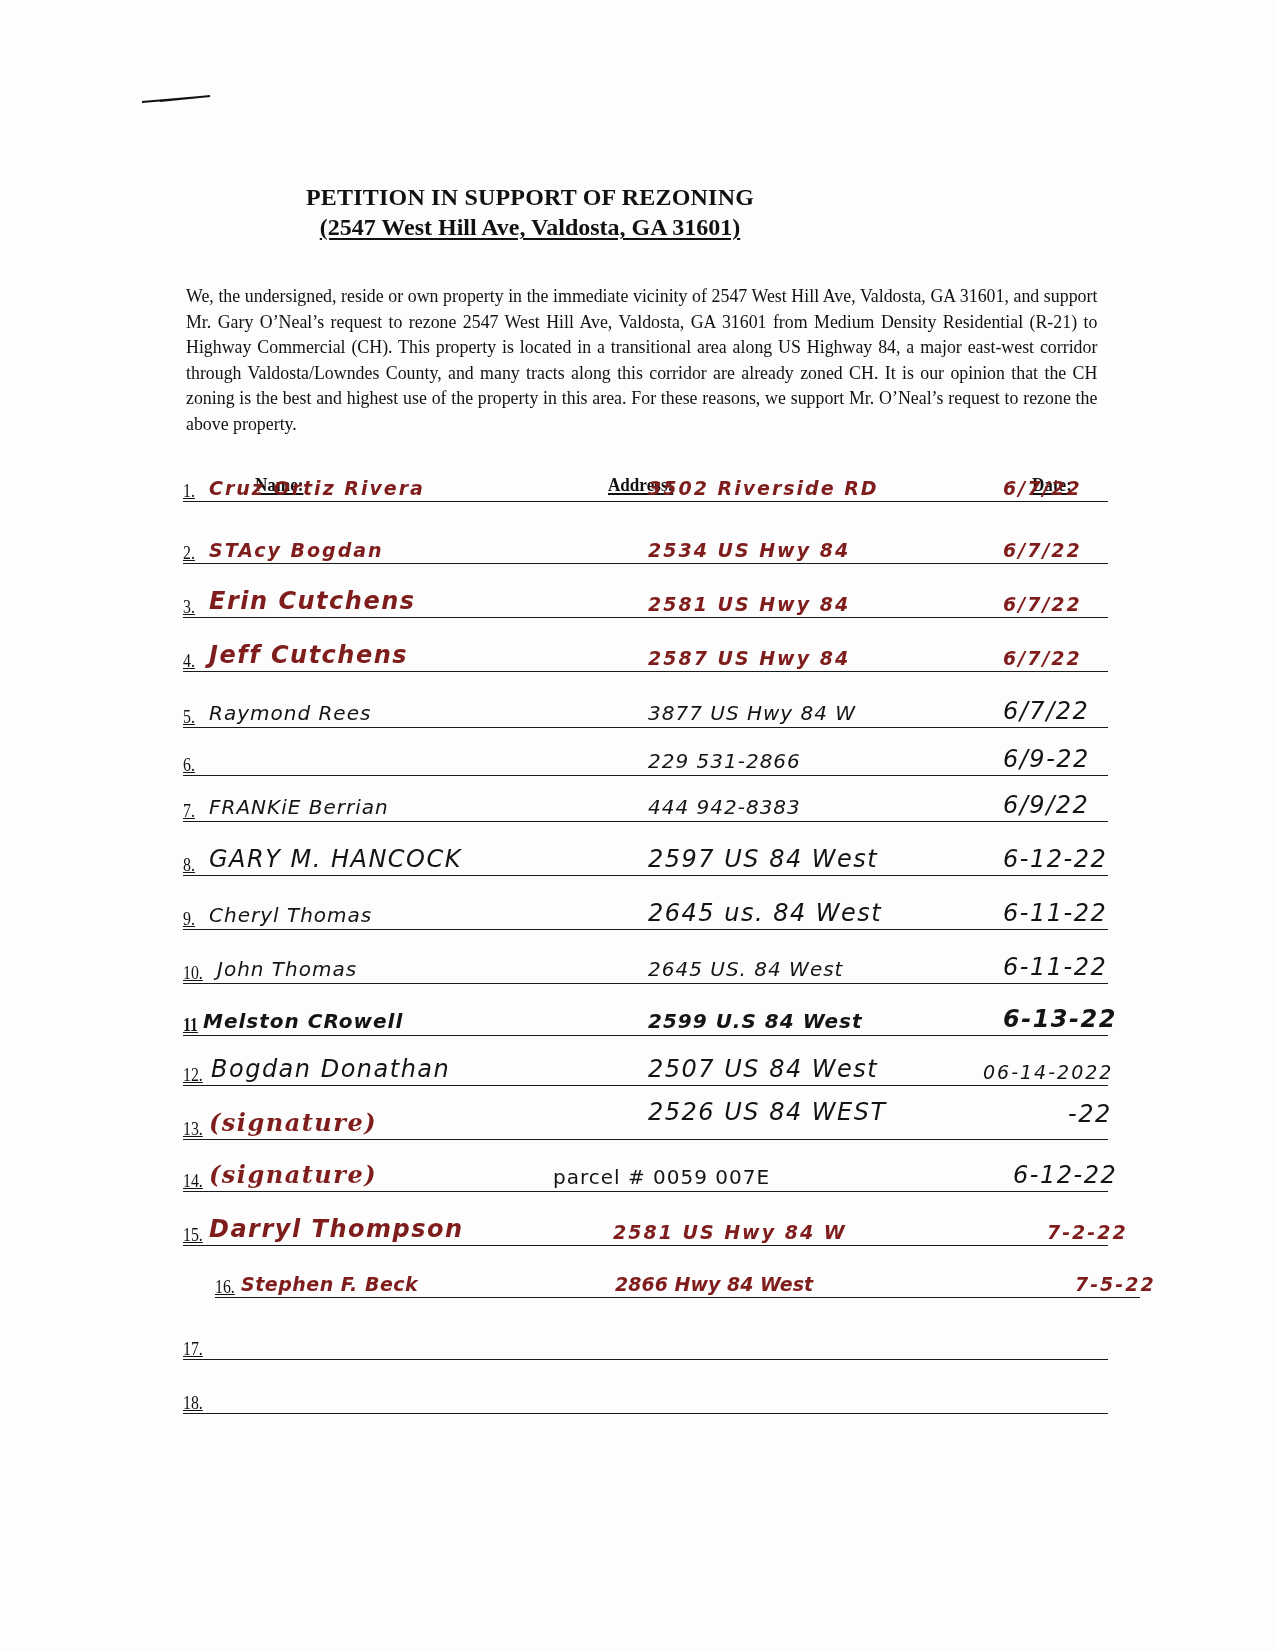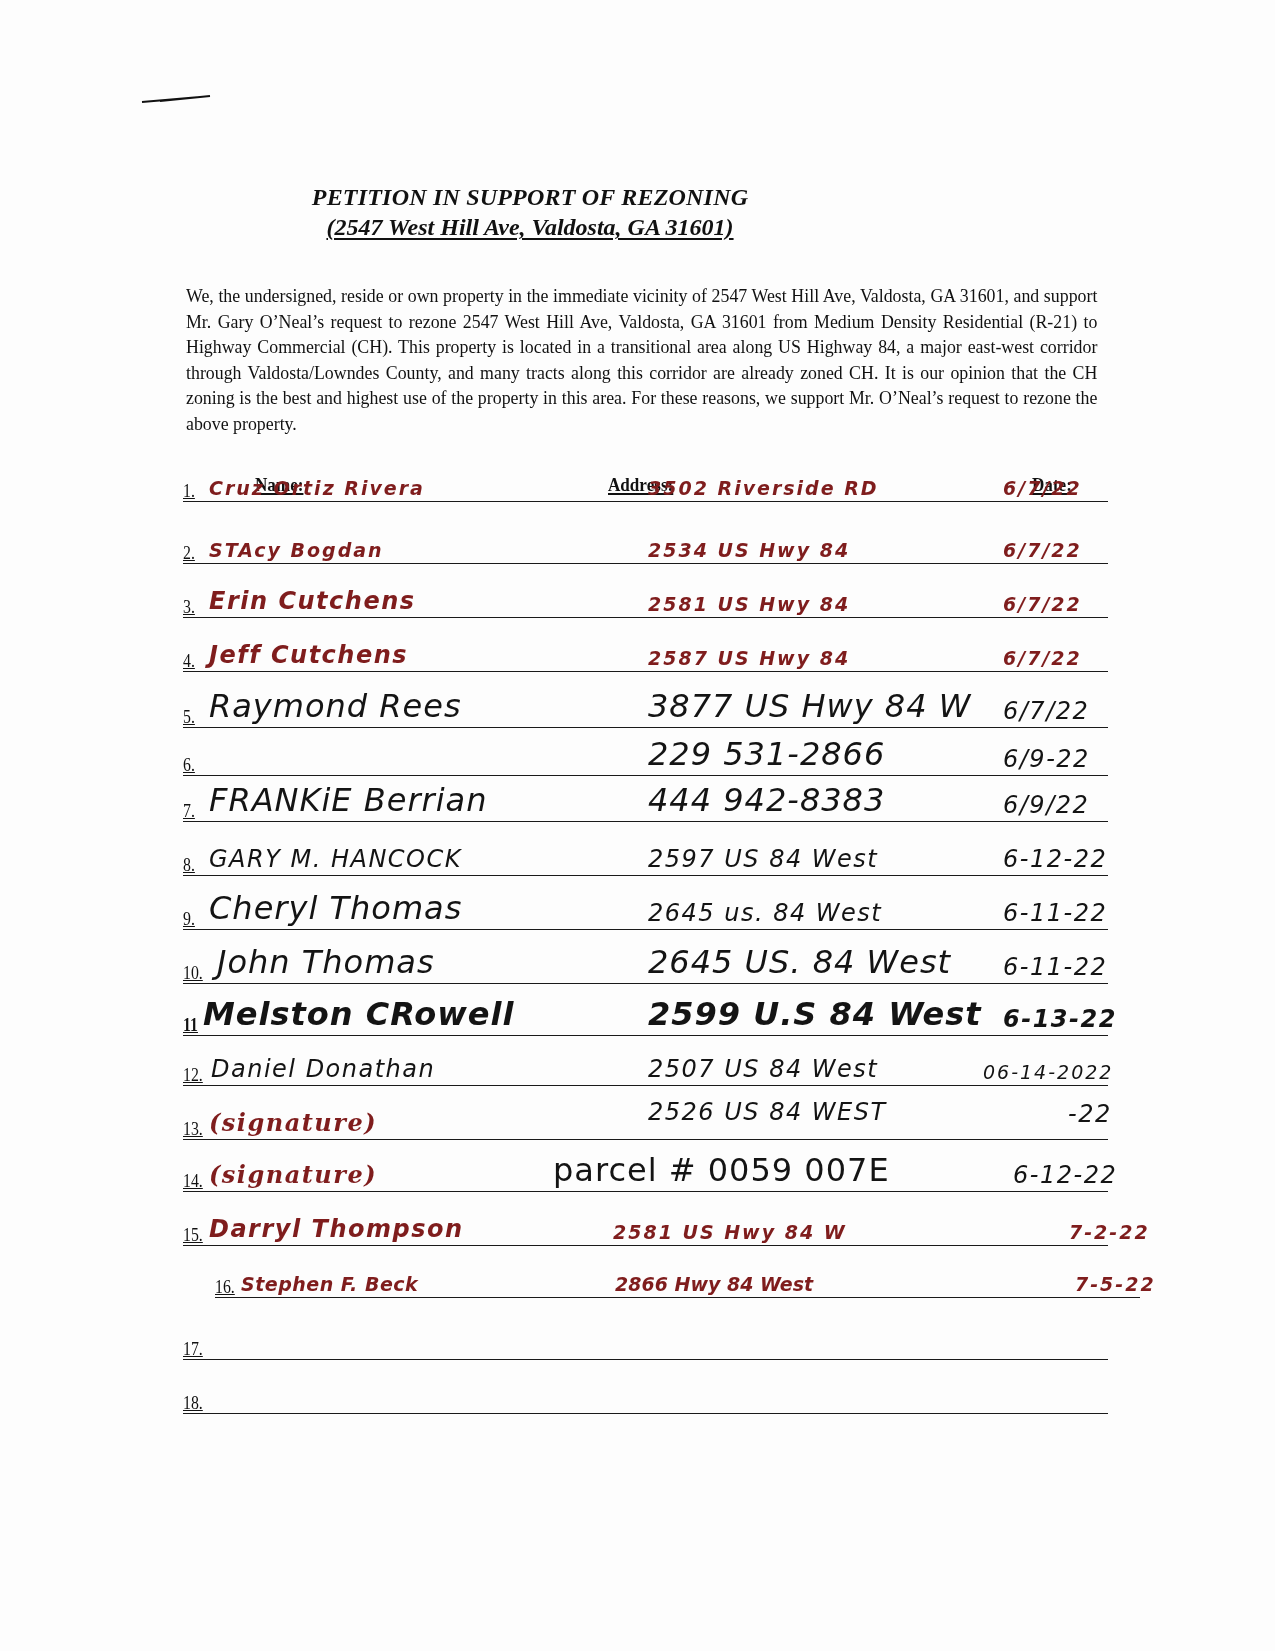--- a/index.html
+++ b/index.html
@@ -24,21 +24,20 @@
     .stray-mark {
       position: absolute;
       left: 140px; top: 94px;
       width: 80px; height: 10px;
     }
     .title-block {
       position: absolute;
       left: 0; top: 182px;
       width: 1060px;
       text-align: center;
-      font-style: italic;
     }
     .title {
       font-weight: bold;
       font-size: 24px;
       line-height: 30px;
       letter-spacing: 0.2px;
     }
     .subtitle {
       font-weight: bold;
       font-size: 24px;
@@ -104,21 +103,21 @@
       font-style: italic;
       white-space: nowrap;
       color: #141414;
     }
     .hw.name { left: 26px; }
     .hw.addr { left: 465px; }
     .hw.date { left: 820px; }
 
     .sz-sm { font-size: 19px; letter-spacing: 2px; }
     .sz-md { font-size: 24px; letter-spacing: 1.5px; }
-    .sz-lg { font-size: 32px; letter-spacing: 1px; }
+    .sz-lg { font-size: 20px; letter-spacing: 1px; }
     .faint { color: #7f1d1d; font-weight: bold; }
     .scrawl { font-family: "DejaVu Serif", serif; font-style: italic; }
   </style>
 </head>
 <body>
 
 <div class="page">
 
   <svg class="stray-mark" viewBox="0 0 80 10">
     <path d="M2 8 L60 3 M20 7 L70 2" stroke="#111" stroke-width="2" fill="none"></path>
@@ -217,21 +216,21 @@
   <div class="row" style="top:996px;font-weight:bold;">
     <span class="num">11</span>
     <span class="hw name sz-lg" style="left:20px;">Melston CRowell</span>
     <span class="hw addr sz-lg">2599 U.S 84 West</span>
     <span class="hw date sz-md">6-13-22</span>
     <div class="line"></div>
   </div>
 
   <div class="row" style="top:1046px;">
     <span class="num">12.</span>
-    <span class="hw name sz-md" style="left:28px;">Daniel Donathan</span>
+    <span class="hw name sz-md" style="left:28px;">Bogdan Donathan</span>
     <span class="hw addr sz-md">2507 US 84 West</span>
     <span class="hw date sz-sm" style="left:800px;">06-14-2022</span>
     <div class="line"></div>
   </div>
 
   <div class="row" style="top:1100px;">
     <span class="num">13.</span>
     <span class="hw name sz-md faint scrawl">(signature)</span>
     <span class="hw addr sz-md" style="bottom:14px;">2526 US 84 WEST</span>
     <span class="hw date sz-md" style="left:885px; bottom:12px;">-22</span>
@@ -243,21 +242,21 @@
     <span class="hw name sz-md faint scrawl">(signature)</span>
     <span class="hw addr sz-lg" style="left:370px; font-style:normal;">parcel # 0059 007E</span>
     <span class="hw date sz-md" style="left:830px;">6-12-22</span>
     <div class="line"></div>
   </div>
 
   <div class="row" style="top:1206px;">
     <span class="num">15.</span>
     <span class="hw name sz-md faint">Darryl Thompson</span>
     <span class="hw addr sz-sm faint" style="left:430px;">2581 US Hwy 84 W</span>
-    <span class="hw date sz-sm faint" style="left:886px;">7-2-22</span>
+    <span class="hw date sz-sm faint" style="left:864px;">7-2-22</span>
     <div class="line"></div>
   </div>
 
   <div class="row" style="top:1258px;margin-left:32px;">
     <span class="num">16.</span>
     <span class="hw name sz-sm faint" style="letter-spacing:0.5px;">Stephen F. Beck</span>
     <span class="hw addr sz-sm faint" style="left:400px; letter-spacing:0;">2866 Hwy 84 West</span>
     <span class="hw date sz-sm faint" style="left:860px;">7-5-22</span>
     <div class="line"></div>
   </div>

